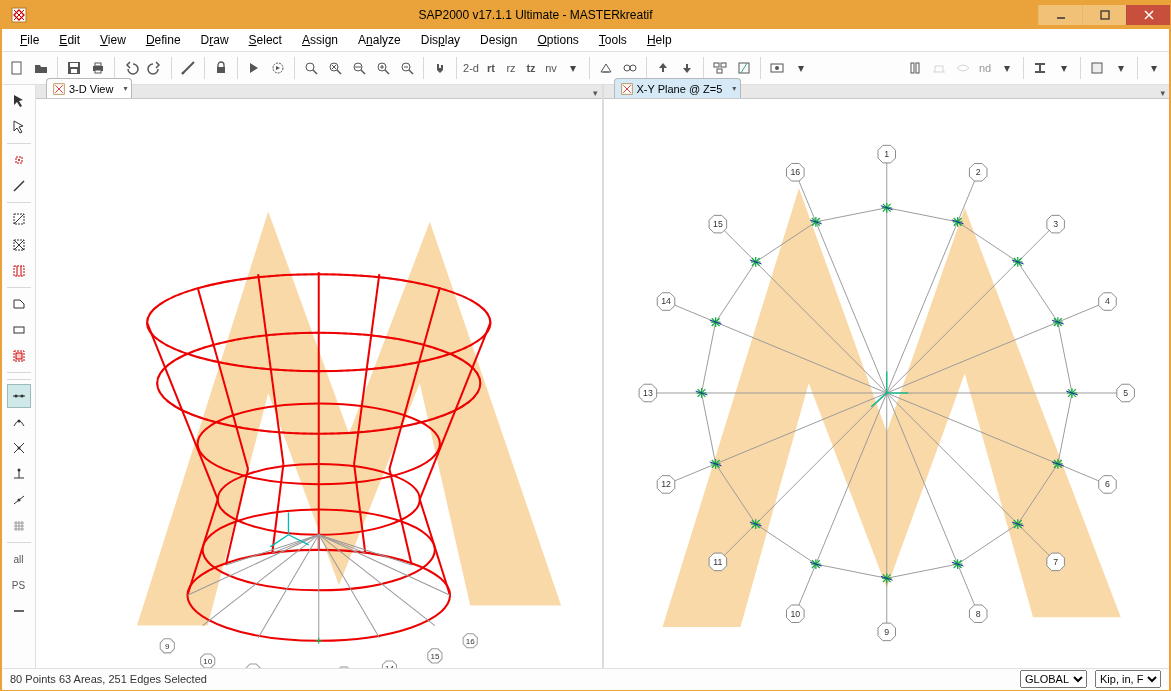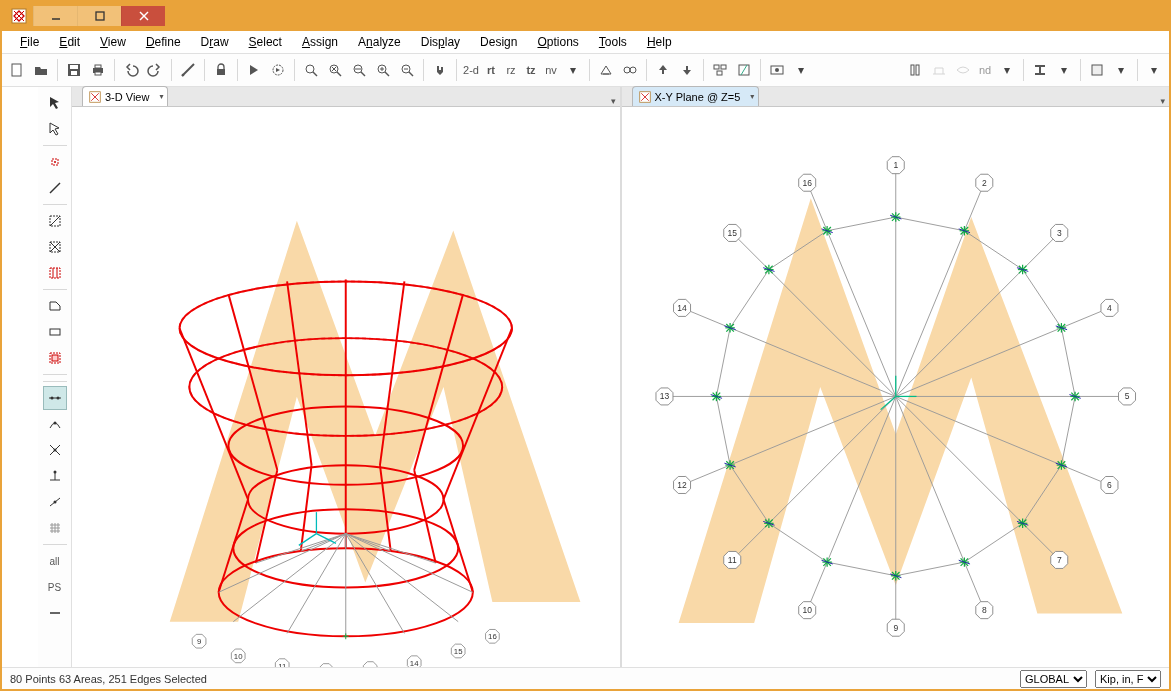--- a/index.html
+++ b/index.html
@@ -15,29 +15,29 @@
   .chrome-body { background:#fff; flex:1; display:flex; flex-direction:column; border:1px solid #e9a33a; border-top:none;}
   .menubar { height: 22px; display:flex; align-items:center; padding:0 10px; gap:4px; background:#fff; }
   .menubar .menu-item { padding: 2px 8px; }
   .menubar .menu-item u { text-decoration: underline; }
   .toolbar { height: 34px; background:#fdfdfd; border-top:1px solid #e0e0e0; border-bottom:1px solid #e0e0e0; display:flex; align-items:center; padding:0 4px; gap:2px;}
   .toolbar .tb-btn { width:22px; height:22px; display:flex;align-items:center;justify-content:center; color:#444; border-radius:2px;}
   .toolbar .tb-sep { width:1px; height:22px; background:#d8d8d8; margin:0 3px; }
   .toolbar .tb-text { font-size:11px; color:#555; width:18px; text-align:center;}
   .spacer { flex:1; }
   .workarea { flex:1; display:flex; min-height:0;}
-  .left-toolbar { width: 34px; background:#fdfdfd; border-right:1px solid #e0e0e0; display:flex; flex-direction:column; align-items:center; padding-top:4px; gap:2px;margin-left:36px;}
+  .left-toolbar { width: 34px; background:#fdfdfd; border-right:1px solid #e0e0e0; display:flex; flex-direction:column; align-items:center; padding-top:4px; gap:2px;}
   .left-toolbar .lt-btn { width:24px; height:24px; display:flex; align-items:center; justify-content:center; color:#444;}
   .left-toolbar .lt-btn.sel { border:1px solid #9bb; background:#cfe8e8;}
   .left-toolbar .lt-sep { width:24px; height:1px; background:#d8d8d8; margin:2px 0;}
   .left-toolbar .lt-text { font-size:10px; color:#555; }
   .views { flex:1; display:flex; min-width:0;}
   .view-pane { flex:1; display:flex; flex-direction:column; min-width:0; background:#fff;}
   .view-pane + .view-pane { border-left: 2px solid #dcdcdc; }
-  .tabstrip { height:20px; background:#e8e8e8; border-bottom:1px solid #c8c8c8; display:flex; align-items:flex-end; padding-left:10px;}
+  .tabstrip { height:14px; background:#e8e8e8; border-bottom:1px solid #c8c8c8; display:flex; align-items:flex-end; padding-left:10px;}
   .tab { height:20px; background:#fff; border:1px solid #b8b8b8; border-bottom:none; border-radius:4px 4px 0 0; padding:0 18px 0 6px; display:flex; align-items:center; gap:4px; font-size:11px; position:relative;}
   .tab.active { background:#d6e9f7; }
   .tab .dd { position:absolute; right:4px; top:5px; font-size:8px; color:#555;}
   .tabstrip .dd-right { margin-left:auto; margin-right:4px; font-size:9px; color:#555;}
   .canvas { flex:1; position:relative; overflow:hidden;}
   .watermark { stroke:none; fill:#f9d9a8; }
   .statusbar { height:22px; background:#fdfdfd; border-top:1px solid #e0e0e0; display:flex; align-items:center; padding:0 8px; font-size:11px; color:#333;}
   .statusbar select { font-size:11px; height:18px; margin-left:8px;}
   .statusbar .right { margin-left:auto; display:flex; align-items:center;}
   svg.icon{width:16px;height:16px;}
@@ -47,20 +47,21 @@
 
 <div class="window">
   <div class="titlebar">
     <div class="app-icon">
       <svg class="icon" viewBox="0 0 16 16">
           <rect x="1" y="1" width="14" height="14" fill="#fff" stroke="#b07a2a"></rect>
           <path d="M3 8 L8 3 L13 8 L8 13 Z" fill="none" stroke="#c00" stroke-width="1.3"></path>
           <path d="M3 3 L13 13 M13 3 L3 13" stroke="#c00" stroke-width="1"></path>
         </svg>
     </div>
+    <div class="title">SAP2000 v17.1.1 Ultimate  -  MASTERkreatif</div>
     <div class="win-buttons">
       <div class="min">
           <svg width="10" height="10">
             <line x1="1" y1="8" x2="9" y2="8" stroke="#333" stroke-width="1.5"></line>
           </svg>
         </div>
       <div class="max">
           <svg width="10" height="10">
             <rect x="1" y="1" width="8" height="8" fill="none" stroke="#333" stroke-width="1.3"></rect>
           </svg>

